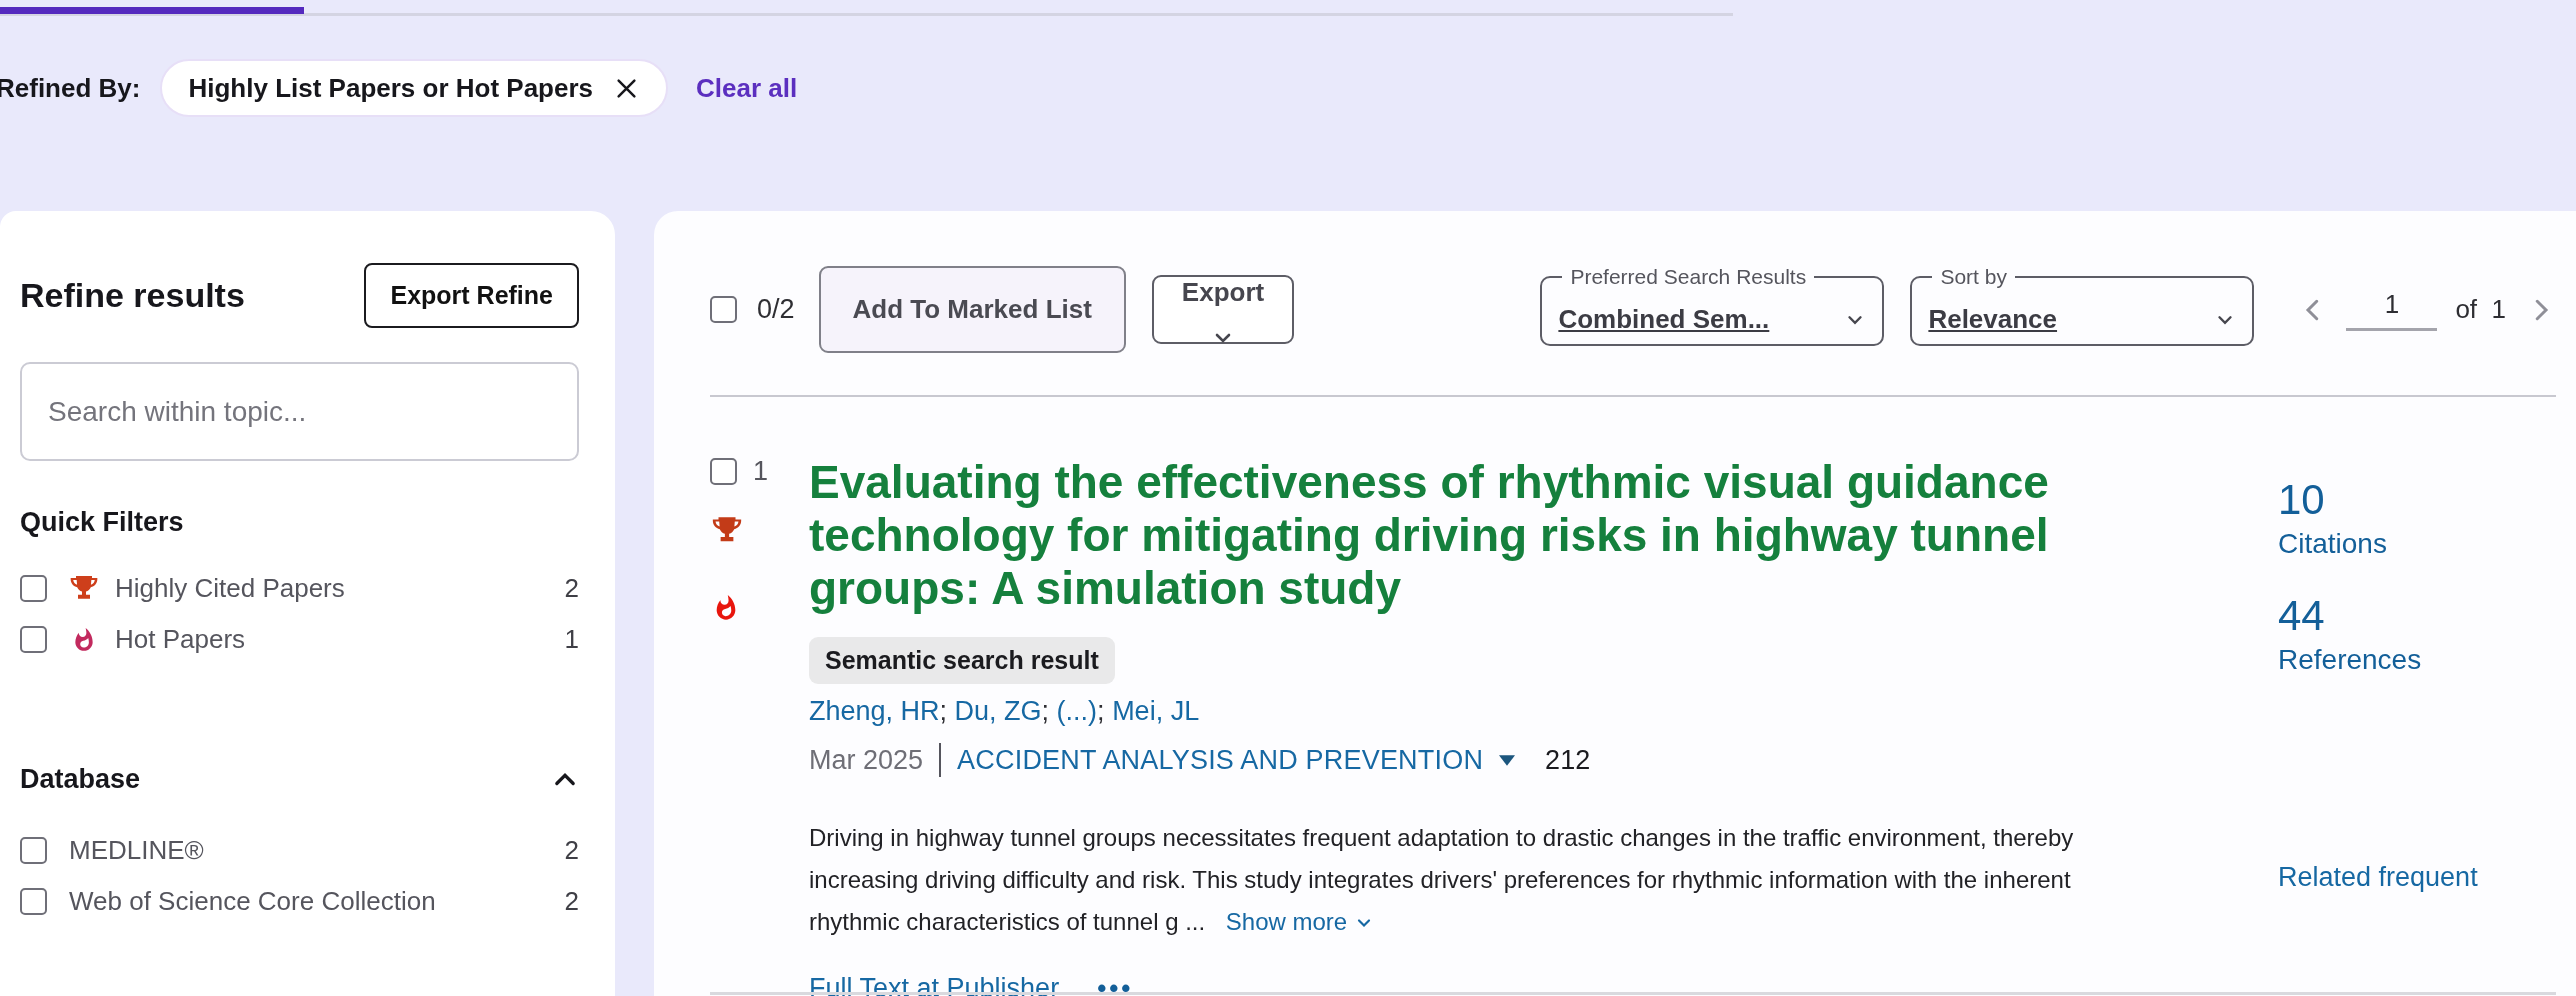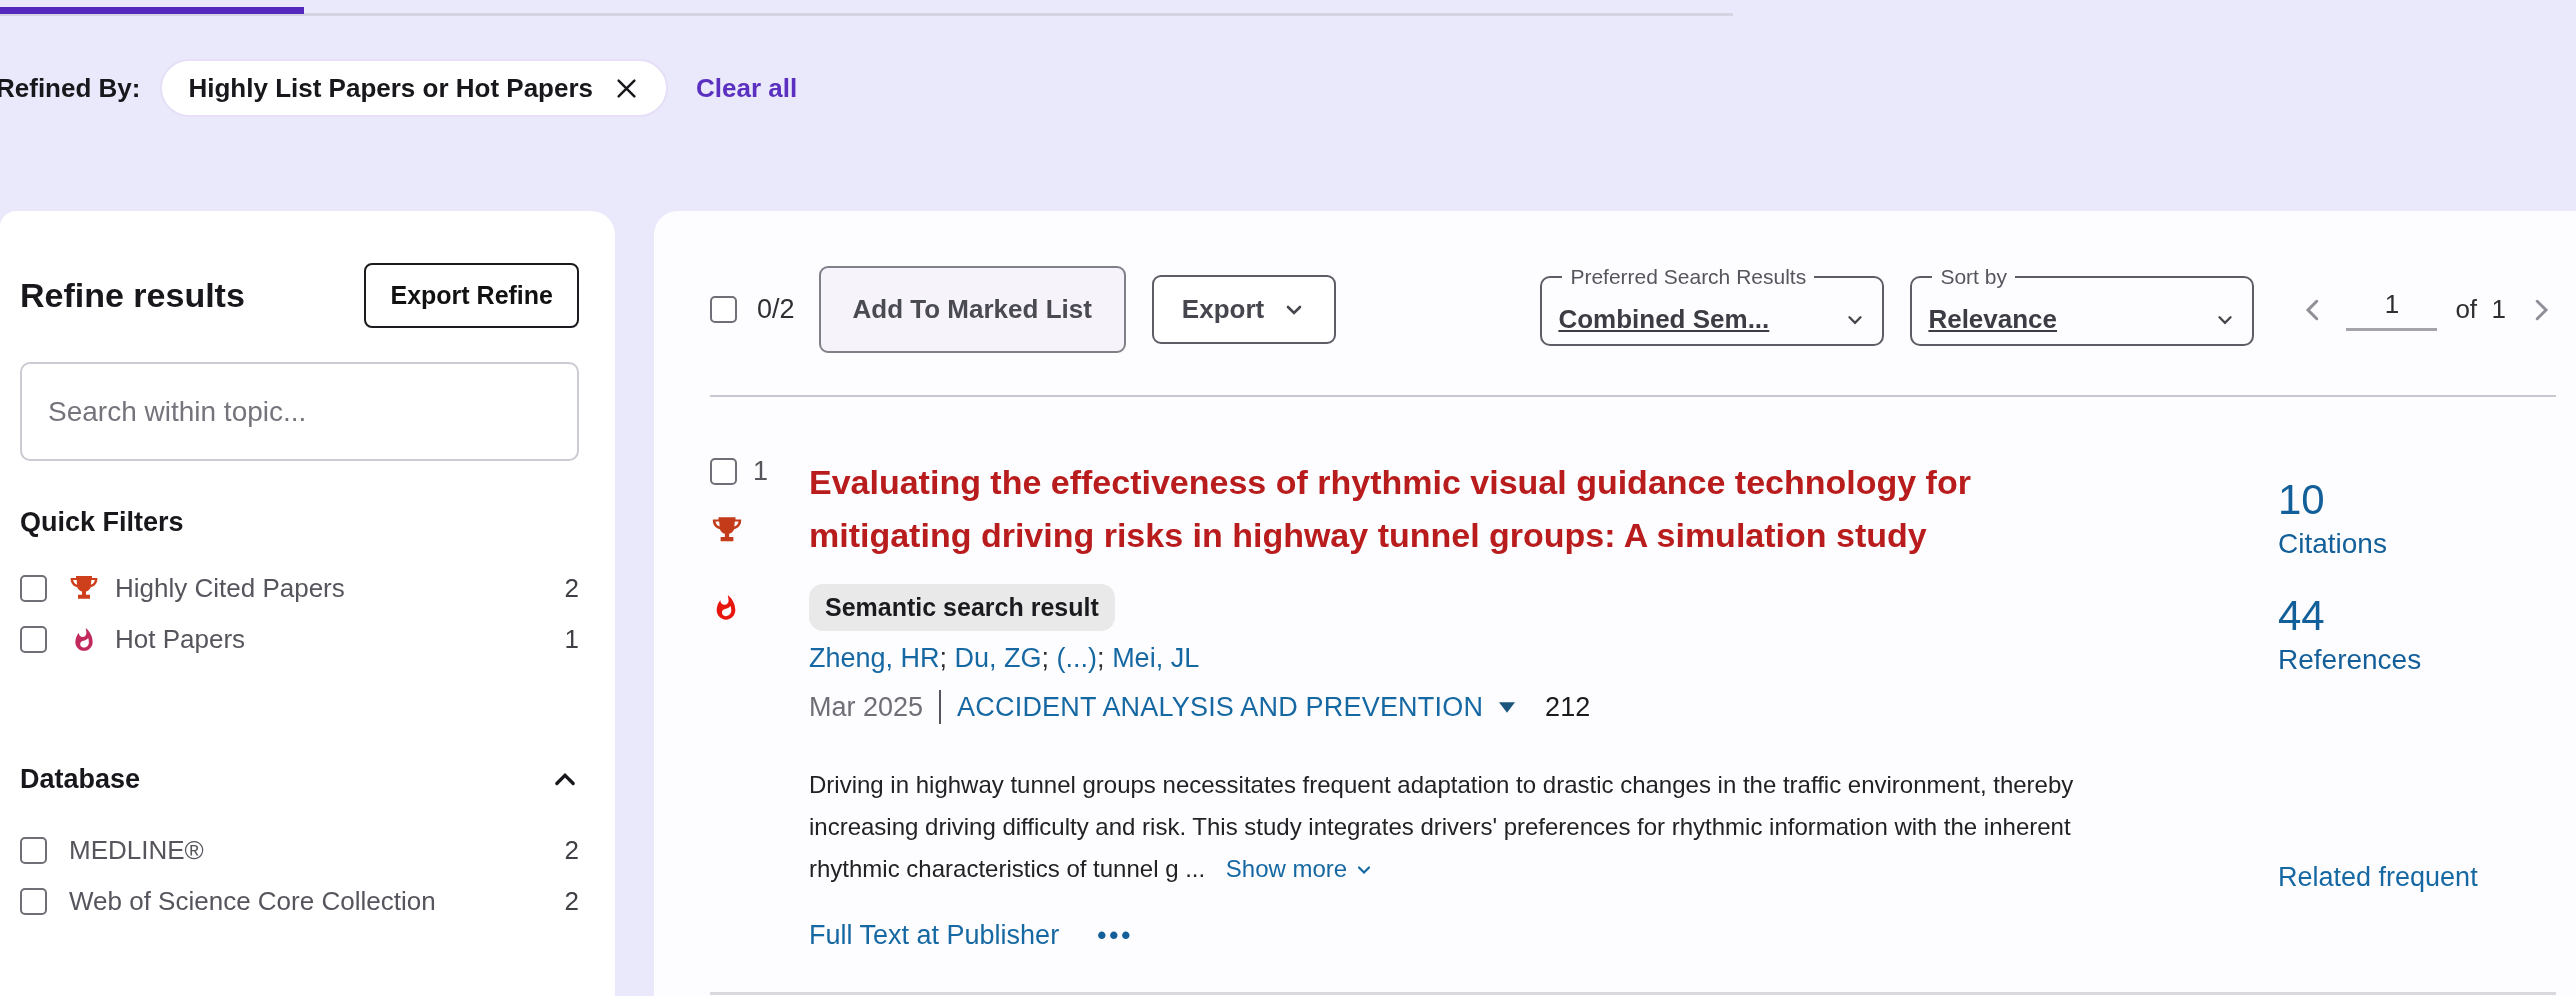--- a/index.html
+++ b/index.html
@@ -64,21 +64,21 @@
   }
   .toolbar { margin-top:61px; display:flex; align-items:center; height:75px; }
   .sel-count { margin:0 24px 0 20px; font-size:27px; color:#2E2E33; }
   .btn-add {
     height:87px; padding:0 32px; background:#F6F3FB; border:2px solid #808089; border-radius:9px;
     font-size:26px; font-weight:600; color:#4A4A52; font-family:inherit; cursor:pointer;
   }
   .btn-export {
     margin-left:26px; height:69px; padding:0 28px; background:#fff; border:2px solid #5D5D66;
     border-radius:9px; display:flex; align-items:center; gap:18px;
-    font-size:26px; font-weight:600; color:#46464E; font-family:inherit; cursor:pointer;
+    font-size:26px; font-weight:600; color:#46464E; font-family:inherit; cursor:pointer;flex-direction:column;
   }
   .toolbar .spacer { flex:1; }
   .select-box {
     width:344px; height:81px; border:2.5px solid #5D5D66; border-radius:10px;
     padding:0 16px 6px 16px; background:transparent; transform:translateY(-4px); cursor:pointer;
   }
   .select-box legend { font-size:21px; color:#55555D; padding:0 8px; margin-left:4px; }
   .fs-row { display:flex; justify-content:space-between; align-items:center; margin-top:15px;
             font-size:26px; font-weight:600; color:#3C3C44;text-decoration:underline; }
   .select-box + .select-box { margin-left:26px; }
@@ -92,24 +92,24 @@
 
   .divider { margin-top:48px; height:2px; background:#C8C8D0; }
 
   
   .result { display:grid; grid-template-columns:99px 1fr 278px; margin-top:59px; }
   .gutter .g-row { display:flex; align-items:center; gap:16px; }
   .g-index { font-size:27px; color:#55555D; }
   .gutter .trophy { margin-top:26px; margin-left:0px; }
   .gutter .flame  { margin-top:40px; margin-left:2px; }
 
-  .r-title { font-size:34px; font-weight:700; line-height:53px; color:#b91c1c; max-width:1249px; cursor:pointer; }
+  .r-title { font-size:46px; font-weight:700; line-height:53px; color:#15803d; max-width:1249px; cursor:pointer; }
   .r-badge {
     display:inline-block; margin-top:22px; background:#E9E9EA; color:#1B1B1F;
-    font-size:25px; font-weight:700; padding:9px 16px; border-radius:14px;
+    font-size:25px; font-weight:700; padding:9px 16px; border-radius:9px;
   }
   .r-authors { margin-top:12px; font-size:27px; }
   .r-authors .author-link { color:#1668A3; cursor:pointer; }
   .r-authors .sep { color:#2E2E33; }
   .r-source { margin-top:16px; display:flex; align-items:center; font-size:27px; }
   .r-date { color:#6E6E76; }
   .v-pipe { width:2px; height:34px; background:#55555D; margin:0 16px; }
   .r-journal { color:#1668A3; cursor:pointer; letter-spacing:0.2px; }
   .r-journal-caret { margin-left:16px; display:flex; cursor:pointer; }
   .r-volume { margin-left:30px; color:#1B1B1F; }

